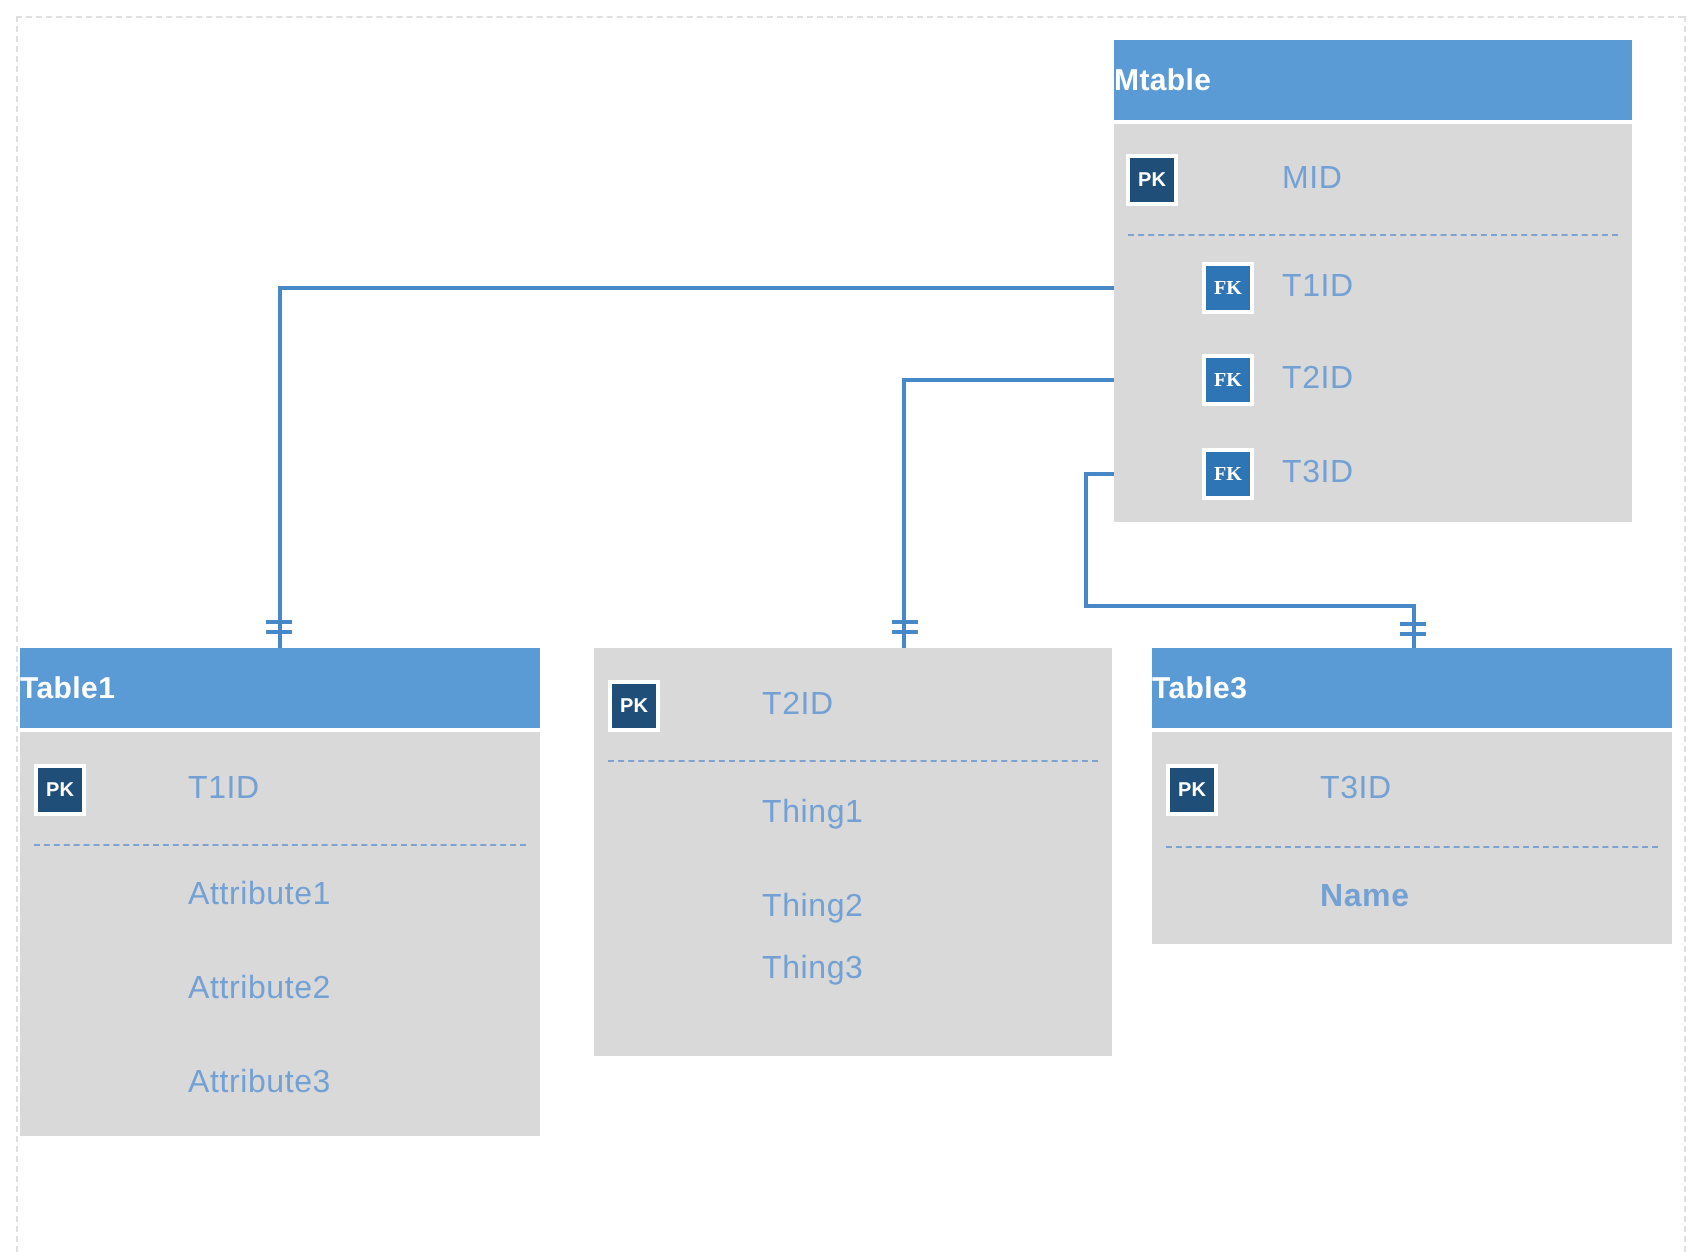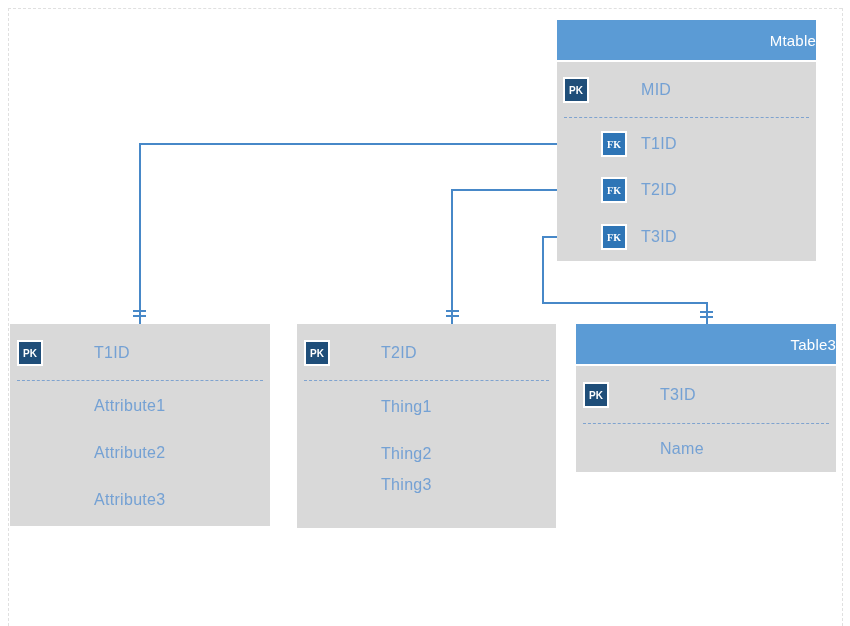--- a/index.html
+++ b/index.html
@@ -10,22 +10,22 @@
   
   .page-edge{position:absolute;}
   .page-edge.top{left:8px;top:8px;width:834px;border-top:1px dashed var(--page-edge,#e0e0e0);}
   .page-edge.left{left:8px;top:8px;height:618px;border-left:1px dashed var(--page-edge,#e0e0e0);}
   .page-edge.right{left:842px;top:8px;height:618px;border-left:1px dashed var(--page-edge,#e0e0e0);}
 
   
   .tbl{position:absolute;}
   .tbl-header{
     height:40px;background:var(--header-blue,#5b9bd5);border-bottom:2px solid #ffffff;
-    display:flex;align-items:center;justify-content:flex-end;
-    color:#ffffff;font-size:15px;font-weight:normal;letter-spacing:.2px;
+    display:flex;align-items:center;justify-content:flex-start;
+    color:#ffffff;font-size:15px;font-weight:bold;letter-spacing:.2px;
   }
   .tbl-body{position:relative;background:var(--body-gray,#d9d9d9);padding-left:14px;}
   .row{position:absolute;left:0;right:0;height:26px;}
   .badge{
     position:absolute;top:0;width:22px;height:22px;border:2px solid #ffffff;
     display:flex;align-items:center;justify-content:center;
     color:#ffffff;font-size:10px;font-weight:bold;
   }
   .badge.pk{background:var(--pk-badge,#1f4e79);}
   .badge.fk{background:var(--fk-badge,#2e75b6);font-family:Liberation Serif, serif;}
@@ -112,20 +112,23 @@
         <span class="fname">T2ID</span>
       </div>
       <div class="row" style="top:162px;">
         <span class="badge fk" style="left:44px;">FK</span>
         <span class="fname">T3ID</span>
       </div>
     </div>
   </div>
 
   <div class="tbl" style="left:10px;top:324px;width:260px;">
+    <div class="tbl-header">
+      <span>Table1</span>
+    </div>
     <div class="tbl-body" style="height:202px;">
       <div class="row" style="top:16px;">
         <span class="badge pk" style="left:7px;">PK</span>
         <span class="fname">T1ID</span>
       </div>
       <div class="sep" style="top:56px;"></div>
       <div class="row" style="top:69px;">
         <span class="fname">Attribute1</span>
       </div>
       <div class="row" style="top:116px;">
@@ -159,19 +162,19 @@
   <div class="tbl" style="left:576px;top:324px;width:260px;">
     <div class="tbl-header">
       <span>Table3</span>
     </div>
     <div class="tbl-body" style="height:106px;">
       <div class="row" style="top:16px;">
         <span class="badge pk" style="left:7px;">PK</span>
         <span class="fname">T3ID</span>
       </div>
       <div class="sep" style="top:57px;"></div>
-      <div class="row" style="top:70px;">
+      <div class="row" style="top:70px;font-weight:bold;">
         <span class="fname">Name</span>
       </div>
     </div>
   </div>
 
 </div>
 
 </body></html>

